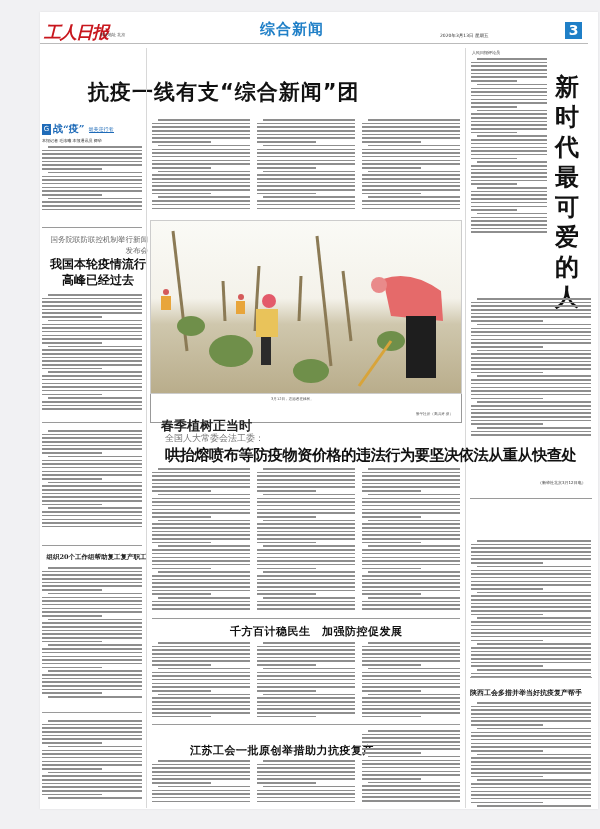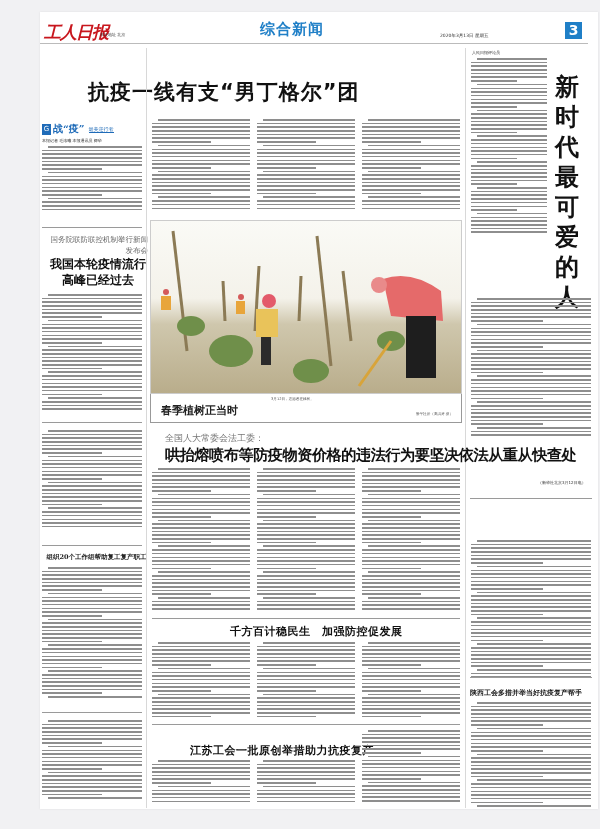--- a/index.html
+++ b/index.html
@@ -28,21 +28,21 @@
   .tcol .ln.indent{margin-left:6px;}
   .hr{position:absolute;height:1px;background:#9a9a9a;}
   .vr{position:absolute;width:1px;background:#d8d8d8;}
   
   .l-kicker{left:8px;top:222px;font-family:Liberation Serif, serif;font-size:7.5px;color:#666;line-height:11px;text-align:right;width:100px;}
   .l-title{left:8px;top:244px;font-family:"DejaVu Serif",serif;font-weight:bold;font-size:12px;color:#111;line-height:16px;text-align:center;width:100px;}
   .l-head3{left:4px;top:541px;font-family:"DejaVu Serif",serif;font-size:6.5px;color:#222;font-weight:bold;width:105px;text-align:center;}
   
   .photo{left:110px;top:208px;width:310px;height:172px;background:linear-gradient(#fafaf6 0%,#f4f2ea 45%,#cfc7ad 60%,#b9ad8b 100%);overflow:hidden;border:1px solid #ccc;}
   .caption-box{left:110px;top:382px;width:310px;height:28px;border:1px solid #999;border-top:none;background:#fff;}
-  .caption-title{left:10px;top:9px;font-family:Liberation Mono, monospace;font-weight:bold;font-size:11px;color:#222;}
+  .caption-title{left:10px;top:23px;font-family:Liberation Mono, monospace;font-weight:bold;font-size:13px;color:#222;}
   .caption-text{left:120px;top:3px;width:180px;font-size:3.6px;color:#555;line-height:5px;font-family:"DejaVu Sans",sans-serif;}
   .caption-credit{right:8px;top:18px;font-size:3.6px;color:#555;font-family:"DejaVu Sans",sans-serif;}
   .c-kicker{left:125px;top:420px;font-family:"DejaVu Sans",sans-serif;font-size:9px;color:#777;}
   .c-title{left:125px;top:433px;font-family:"DejaVu Serif",serif;font-weight:bold;font-size:15.2px;color:#111;letter-spacing:-.5px;white-space:nowrap;}
   .h-mid{left:190px;top:612px;font-family:"DejaVu Serif",serif;font-weight:bold;font-size:11px;color:#111;letter-spacing:.5px;}
   .h-jiangsu{left:150px;top:731px;font-family:"DejaVu Serif",serif;font-weight:bold;font-size:11px;color:#111;letter-spacing:.5px;}
   
   .r-kicker{left:432px;top:38px;font-size:4px;color:#333;font-family:"DejaVu Sans",sans-serif;}
   .r-title{left:512px;top:60px;width:30px;font-family:"DejaVu Serif",serif;font-weight:bold;font-size:24px;line-height:30px;color:#111;text-align:center;}
   .r-title span{display:block;}
@@ -54,21 +54,21 @@
 
 <div class="page">
 
   <div class="abs logo">工人日报</div>
   <div class="abs logo-sub">本社地址 北京</div>
   <div class="abs section">综合新闻</div>
   <div class="abs dateline">2020年3月13日 星期五</div>
   <div class="abs pageno">3</div>
   <div class="abs rule-top"></div>
 
-  <div class="abs lead-title">抗疫一线有支“男丁格尔”团</div>
+  <div class="abs lead-title">抗疫一线有支“综合新闻”团</div>
 
   <div class="abs badge">
     <span class="badge-box">G</span>
     <span class="badge-title">战“疫”</span>
     <span class="badge-sub">最美逆行者</span>
   </div>
   <div class="abs byline">本报记者 毛浓曦 本报通讯员 卿华</div>
 
   <div class="tcol" style="left:2px;top:134px;width:100px;">
       <div class="ln indent"></div>

